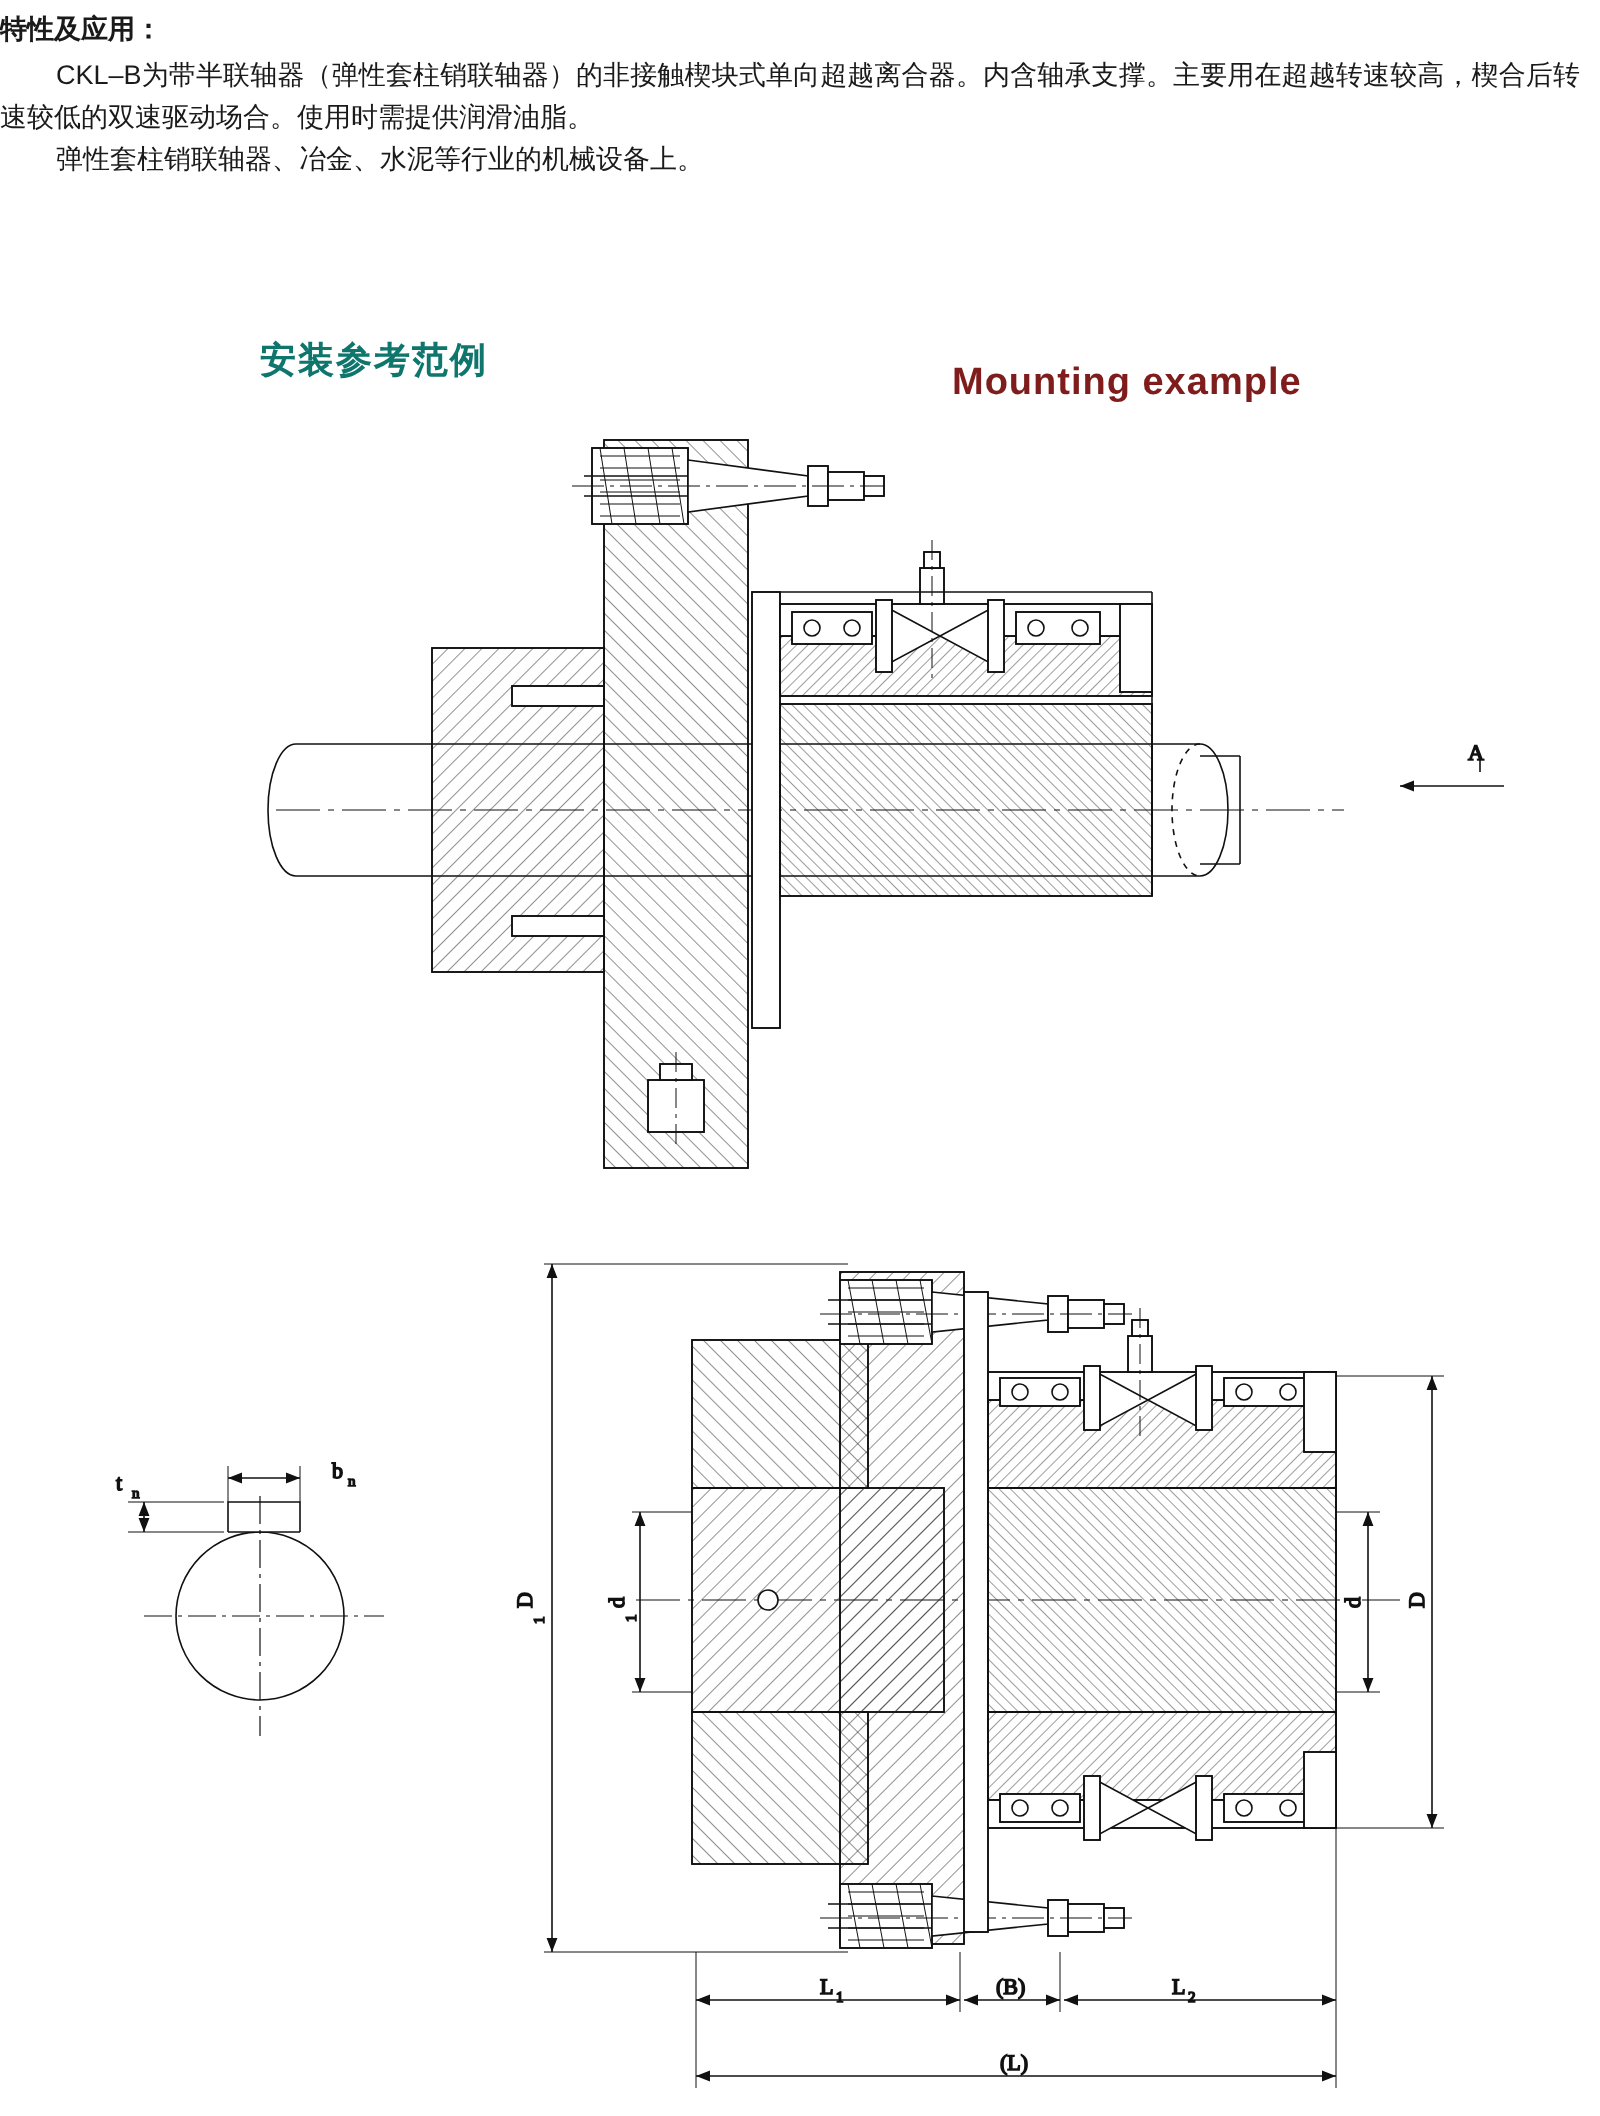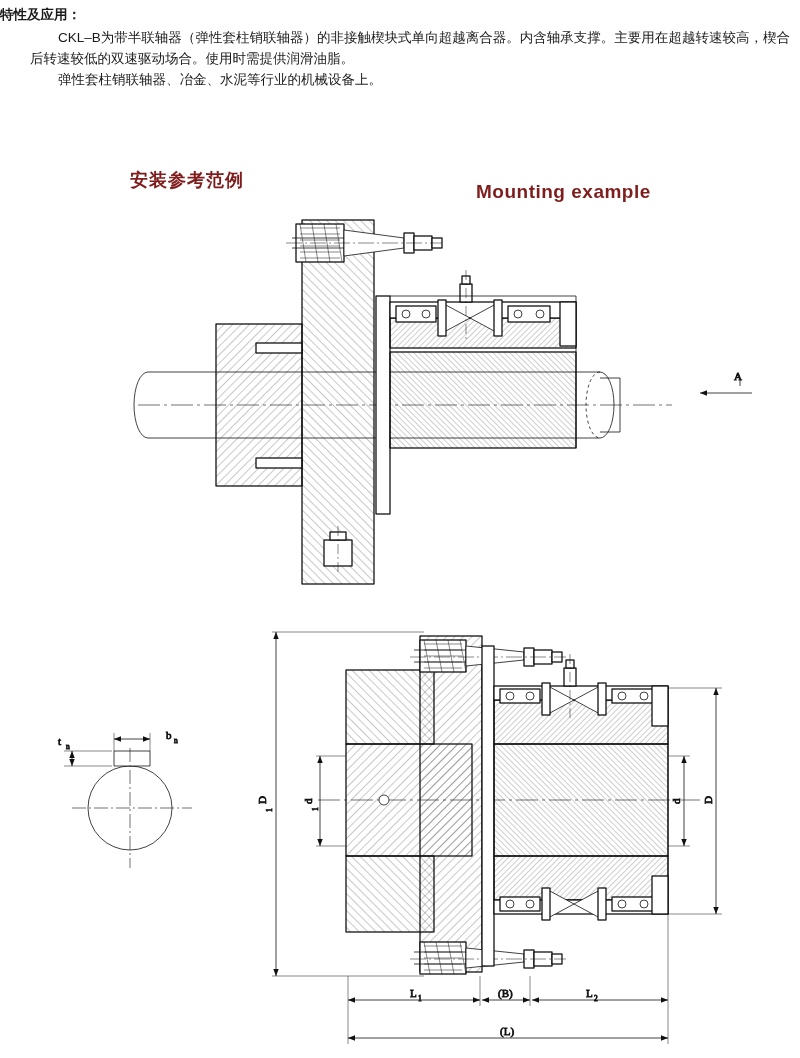--- a/index.html
+++ b/index.html
@@ -37,38 +37,37 @@
     margin: 0 0 2px 0;
     padding-left: 0px;
   }
   .para {
     margin: 0;
     text-indent: 0;
     text-align: justify;
   }
   .para.indent {
     text-indent: 28px;
-    margin-left: 30px;
   }
 
   
   .title-row {
     position: absolute;
     left: 0;
     top: 168px;
     width: 800px;
     height: 26px;
   }
   .title-cn {
     position: absolute;
     left: 130px;
     top: 0;
     font-size: 18px;
     font-weight: bold;
-    color: #7f1d1d;
+    color: #0f766e;
     letter-spacing: 1px;
   }
   .title-en {
     position: absolute;
     left: 476px;
     top: 0;
     font-size: 19px;
     font-weight: bold;
     color: #7f1d1d;
     letter-spacing: 0.5px;

